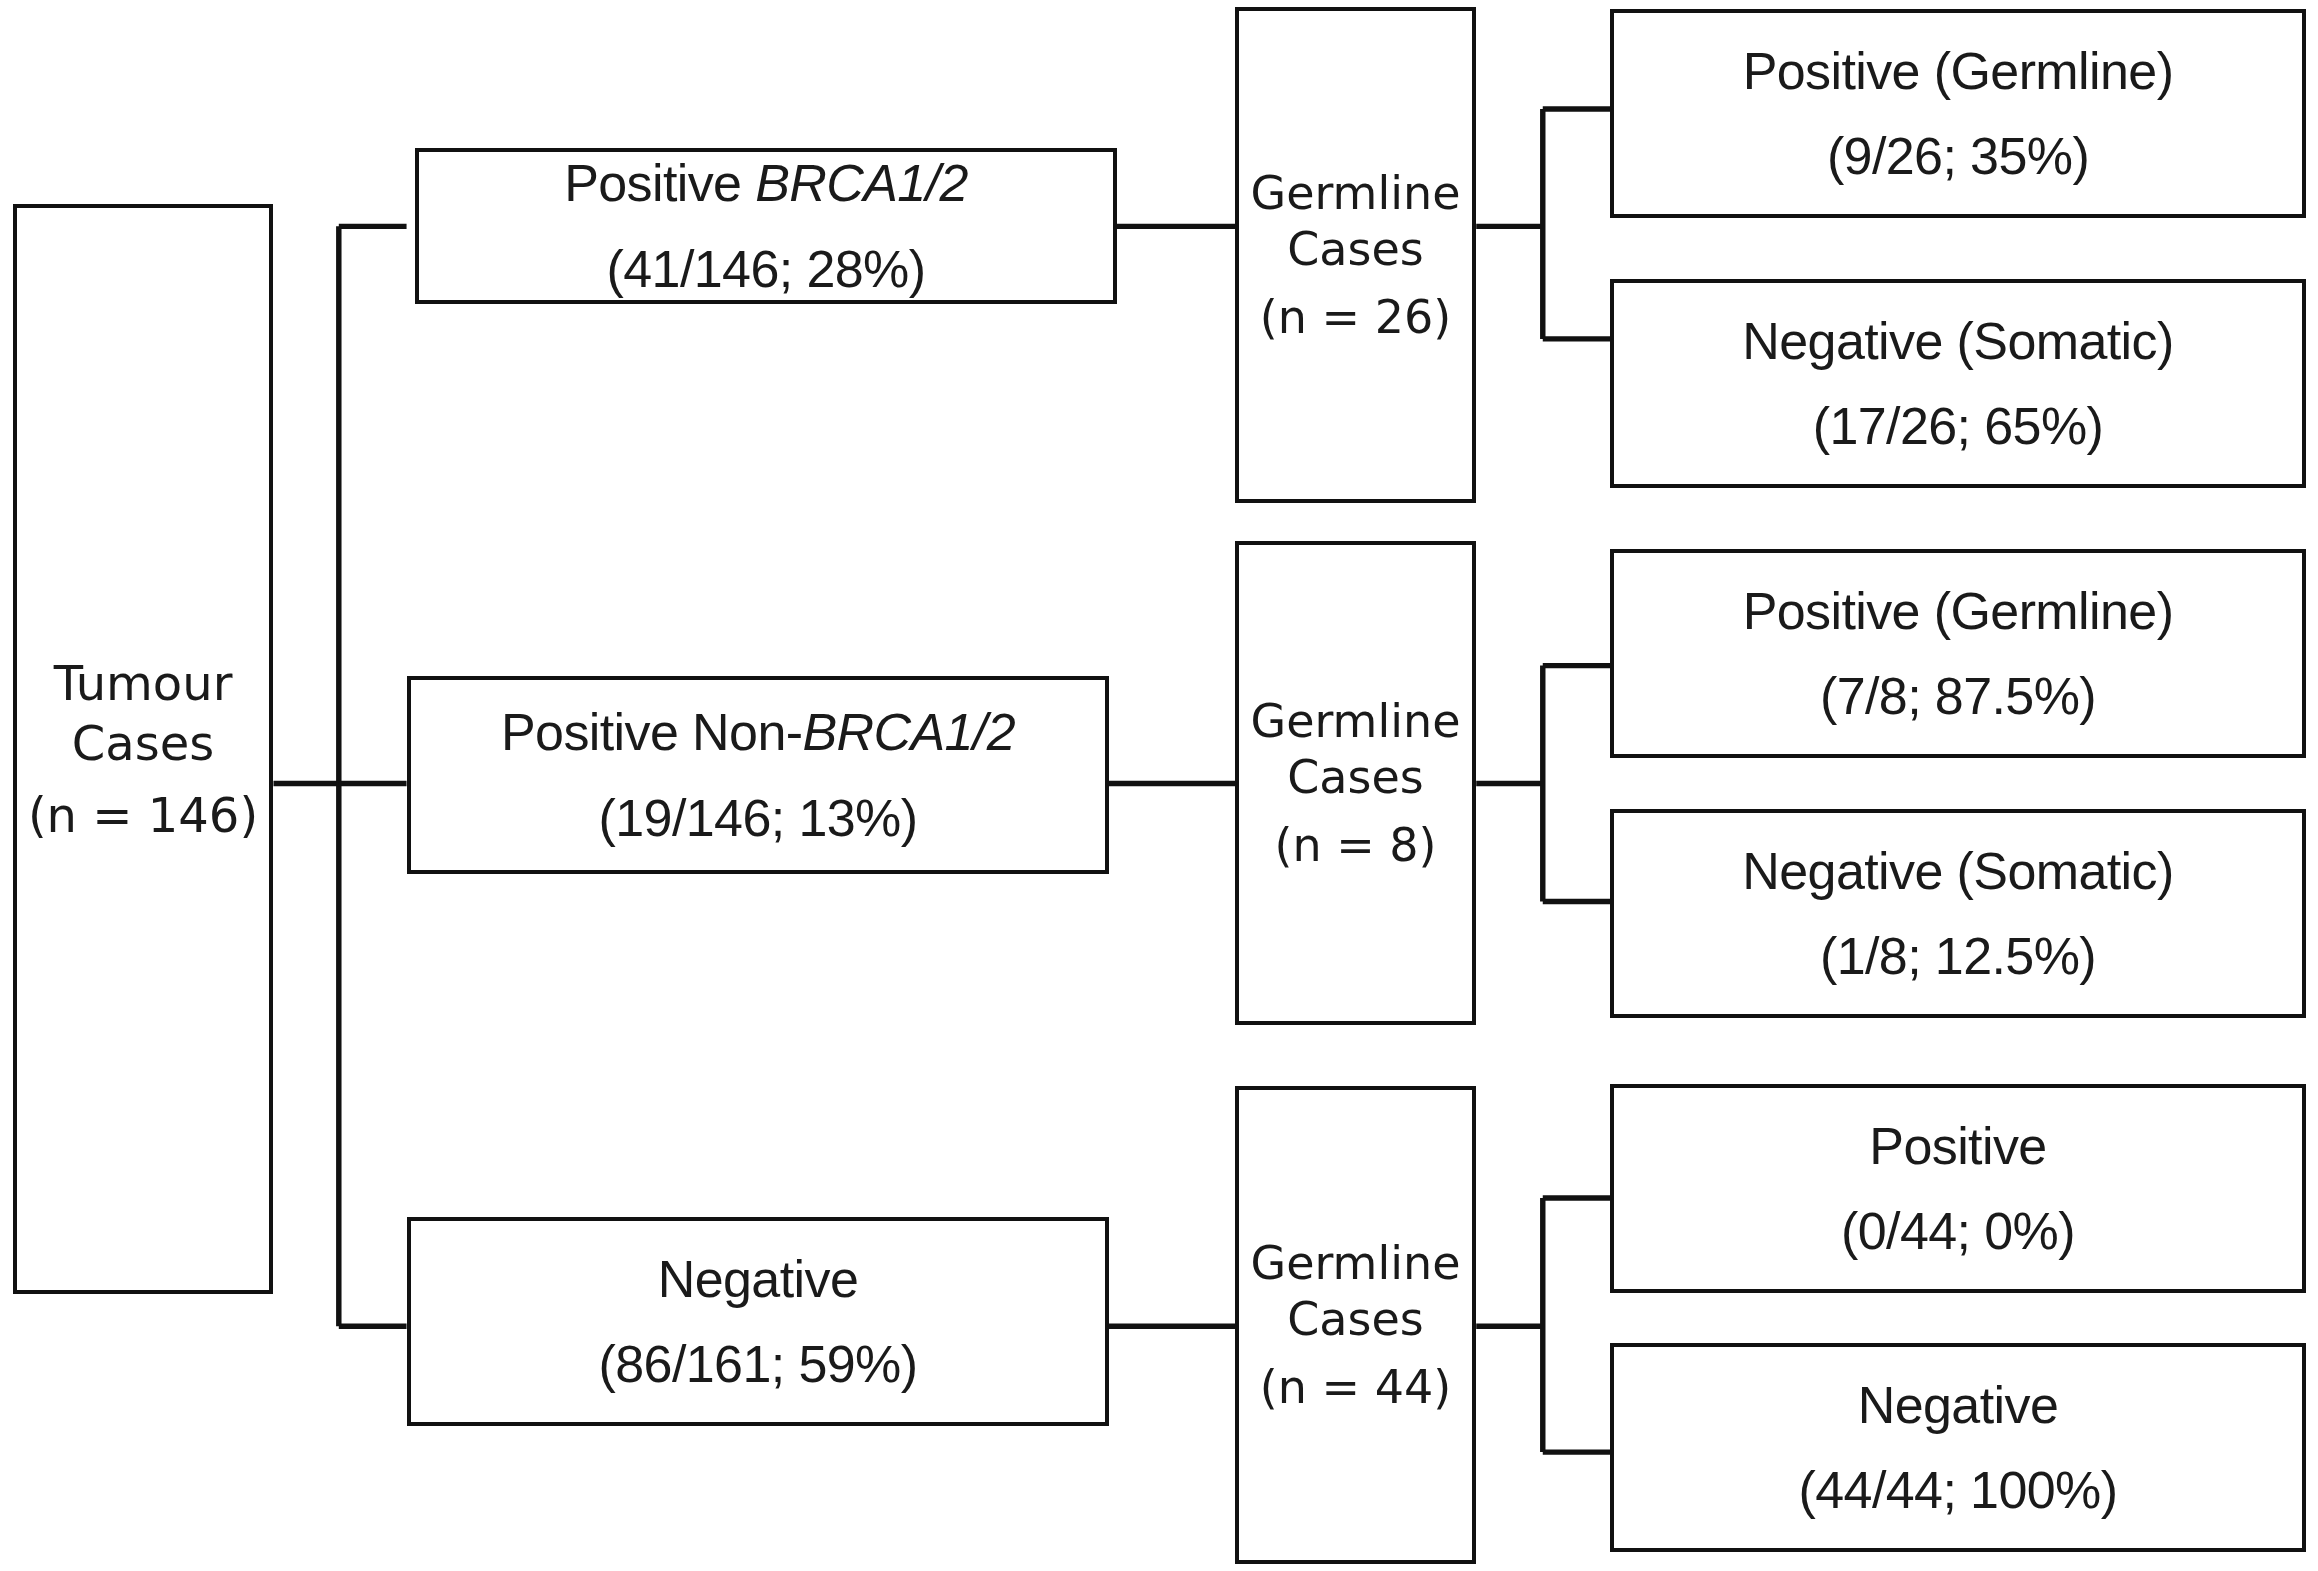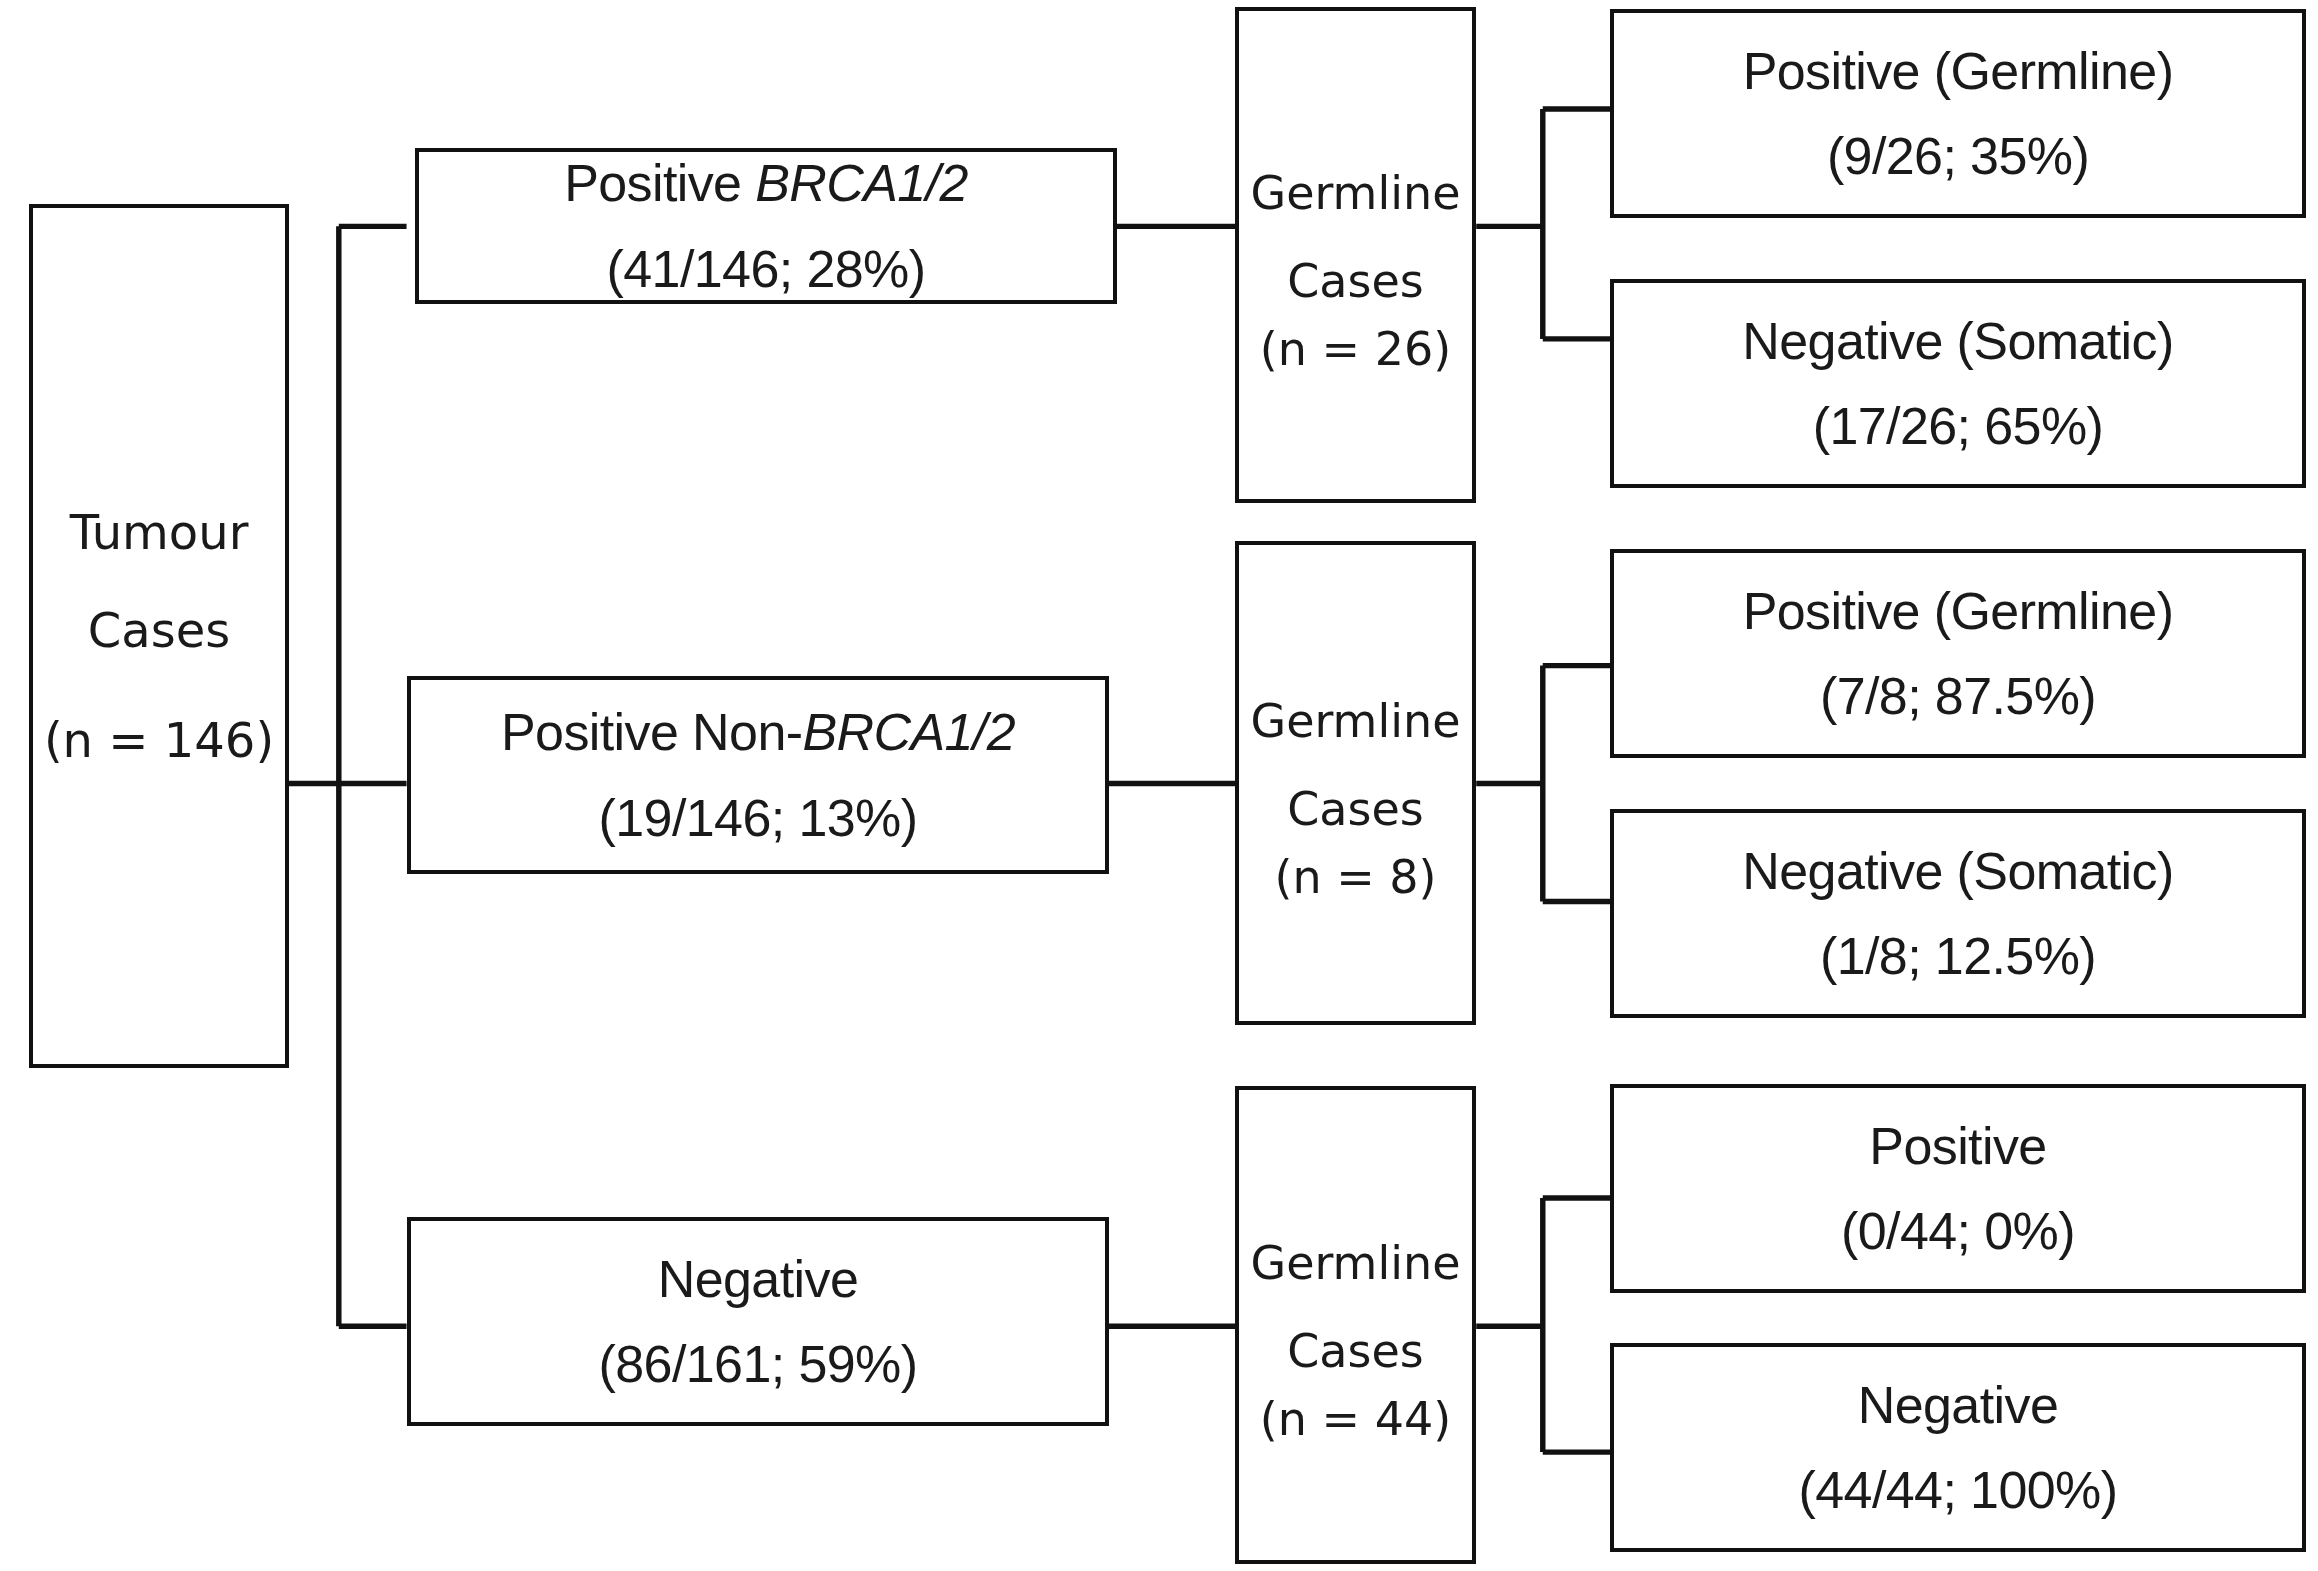--- a/index.html
+++ b/index.html
@@ -46,21 +46,21 @@
     font-size: 52px;
     letter-spacing: -0.6px;
   }
   .cond .line + .line { margin-top: 27px; }
   
   .wide {
     font-family: "DejaVu Sans", sans-serif;
     font-size: 46px;
     letter-spacing: 0px;
   }
-  .wide .line { line-height: 1.22; margin-top: 32px; }
+  .wide .line { line-height: 1.22; }
   .wide .line.gap { margin-top: 12px; text-align: right; }
   
   .root-txt {
     font-family: "DejaVu Sans", sans-serif;
     font-size: 48px;
   }
   .root-txt .line { line-height: 1.25; }
   .root-txt .line.gap { margin-top: 12px; }
   em.gene {
     font-style: italic;
@@ -98,21 +98,21 @@
       <line x1="2550" y1="1100" x2="2662" y2="1100"></line>
       <line x1="2550" y1="1490" x2="2662" y2="1490"></line>
 
       <line x1="2440" y1="2192" x2="2550" y2="2192"></line>
       <line x1="2550" y1="1980" x2="2550" y2="2400"></line>
       <line x1="2550" y1="1980" x2="2662" y2="1980"></line>
       <line x1="2550" y1="2400" x2="2662" y2="2400"></line>
     </g>
   </svg>
 
-  <div class="node root-txt" style="left:29px; top:204px; width:260px; height:864px;gap:38px;">
+  <div class="node root-txt" style="left:13px; top:204px; width:260px; height:1090px;">
     <span class="line">Tumour</span>
     <span class="line">Cases</span>
     <span class="line gap">(n = 146)</span>
   </div>
 
   <div class="node cond" style="left:407px; top:148px; width:702px; height:156px;margin-left:8px;">
     <span class="line"><span>Positive </span><em class="gene">BRCA1/2</em></span>
     <span class="line">(41/146; 28%)</span>
   </div>
 

